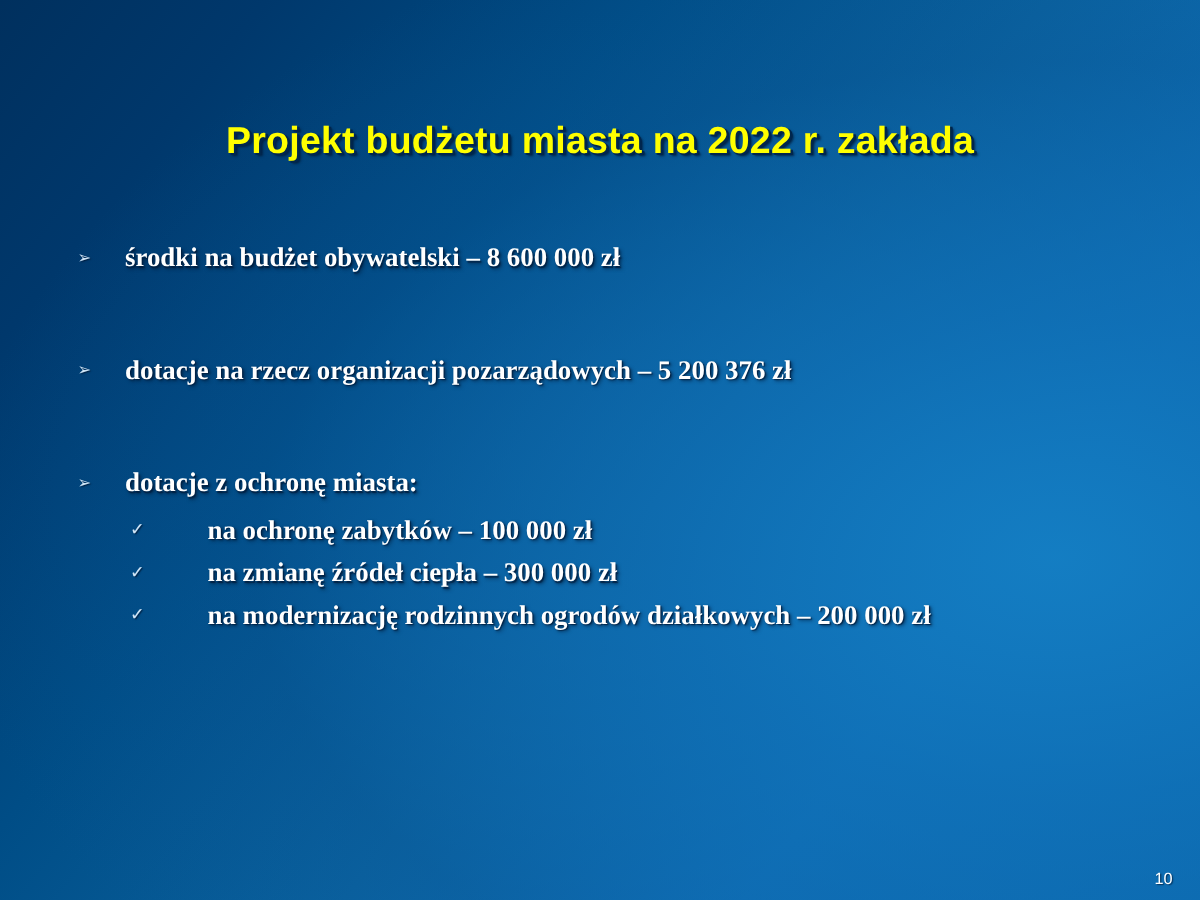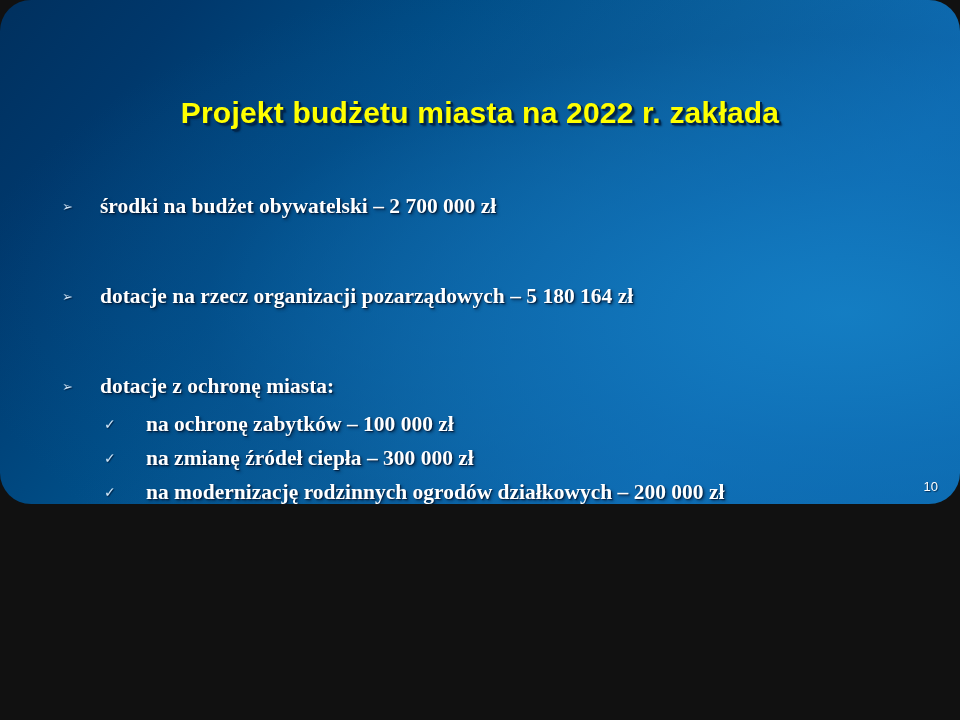--- a/index.html
+++ b/index.html
@@ -4,39 +4,38 @@
 <style>
   html, body {
     margin: 0;
     padding: 0;
     background: #111;
   }
 
   #slide {
     position: relative;
     width: 960px;
-    height: 504px;
+    height: 720px;
     overflow: hidden;
     font-family: "Liberation Serif", "DejaVu Serif", serif;
     
     background-color: #0a62a8;
     background-image:
       radial-gradient(ellipse 115% 95% at 88% 62%,
           rgba(20,126,195,0.95) 0%,
           rgba(16,112,182,0.70) 28%,
           rgba(10,85,150,0.30) 58%,
           rgba(0,0,0,0) 80%),
       linear-gradient(128deg,
           #00305e 0%,
           #00386c 14%,
           #004d86 34%,
           #0a629f 55%,
           #0f72bb 76%,
           #0c6fb6 100%);
-    border-radius: 31px;
   }
 
   
   #title-block {
     position: absolute;
     left: 0;
     top: 96px;
     width: 960px;
     text-align: center;
   }
@@ -120,20 +119,21 @@
   .lvl3-text {
     flex: 1 1 auto;
     font-size: 21.5px;
     font-weight: bold;
     line-height: 30px;
     color: #ffffff;
     text-shadow:
        1px 1px 1px rgba(0,28,60,0.85),
        2px 2px 3px rgba(0,20,45,0.55);
     white-space: nowrap;
+    margin-left: 20px;
   }
 
   
   .sub-indent { padding-left: 42px; }
 
   
   #slide-number {
     position: absolute;
     right: 22px;
     bottom: 10px;
@@ -150,26 +150,26 @@
 <div id="slide">
 
   <div id="title-block">
     <div id="slide-title">Projekt budżetu miasta na 2022 r. zakłada</div>
   </div>
 
   <div id="body-list">
 
     <div class="lvl1-item">
       <span class="lvl1-marker">➢</span>
-      <span class="lvl1-text">środki na budżet obywatelski – 2 700 000 zł</span>
+      <span class="lvl1-text">środki na budżet obywatelski – 8 600 000 zł</span>
     </div>
 
     <div class="lvl1-item">
       <span class="lvl1-marker">➢</span>
-      <span class="lvl1-text">dotacje na rzecz organizacji pozarządowych – 5 180 164 zł</span>
+      <span class="lvl1-text">dotacje na rzecz organizacji pozarządowych – 5 200 376 zł</span>
     </div>
 
     <div>
       <div class="lvl1-item" style="margin-bottom:0;">
         <span class="lvl1-marker">➢</span>
         <span class="lvl1-text">dotacje z ochronę miasta:</span>
       </div>
 
       <div class="sub-indent">
         <div class="lvl3-group">

